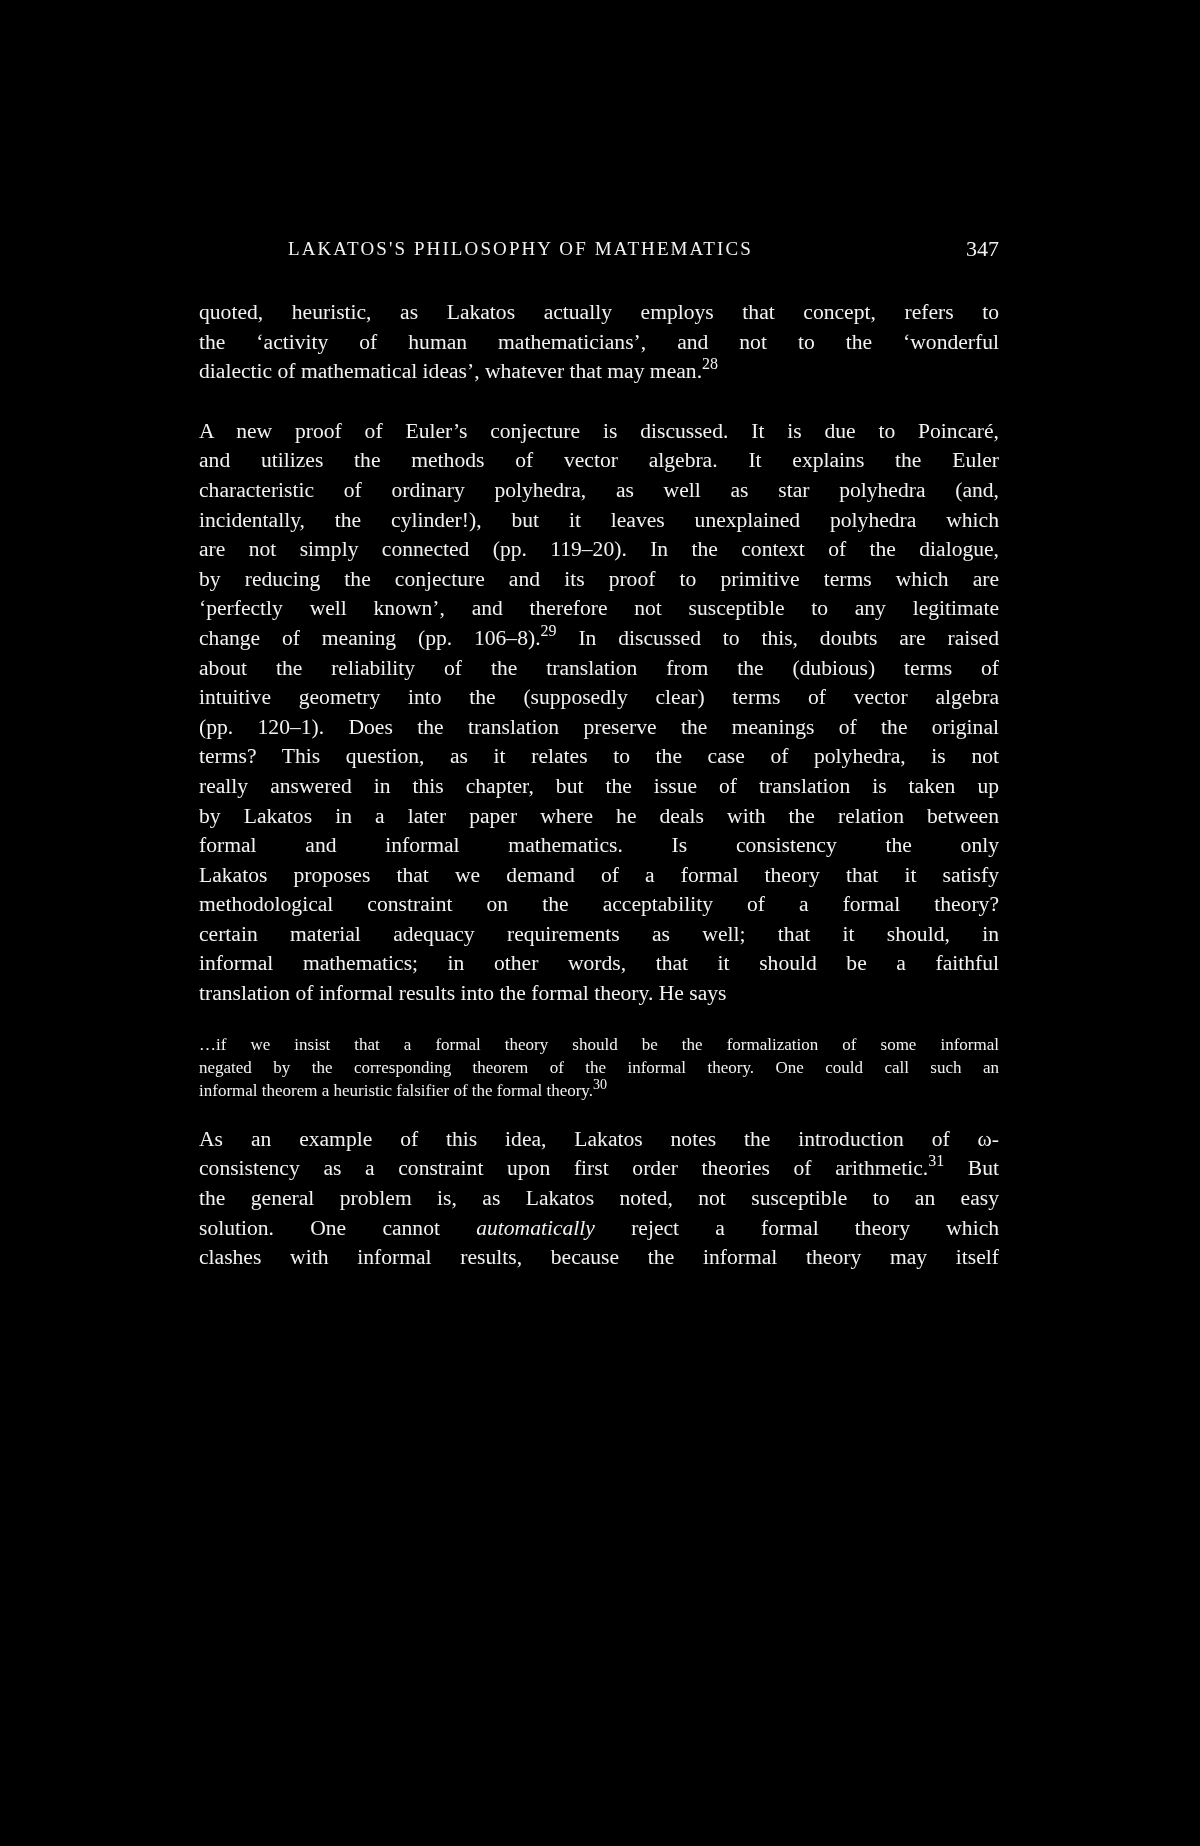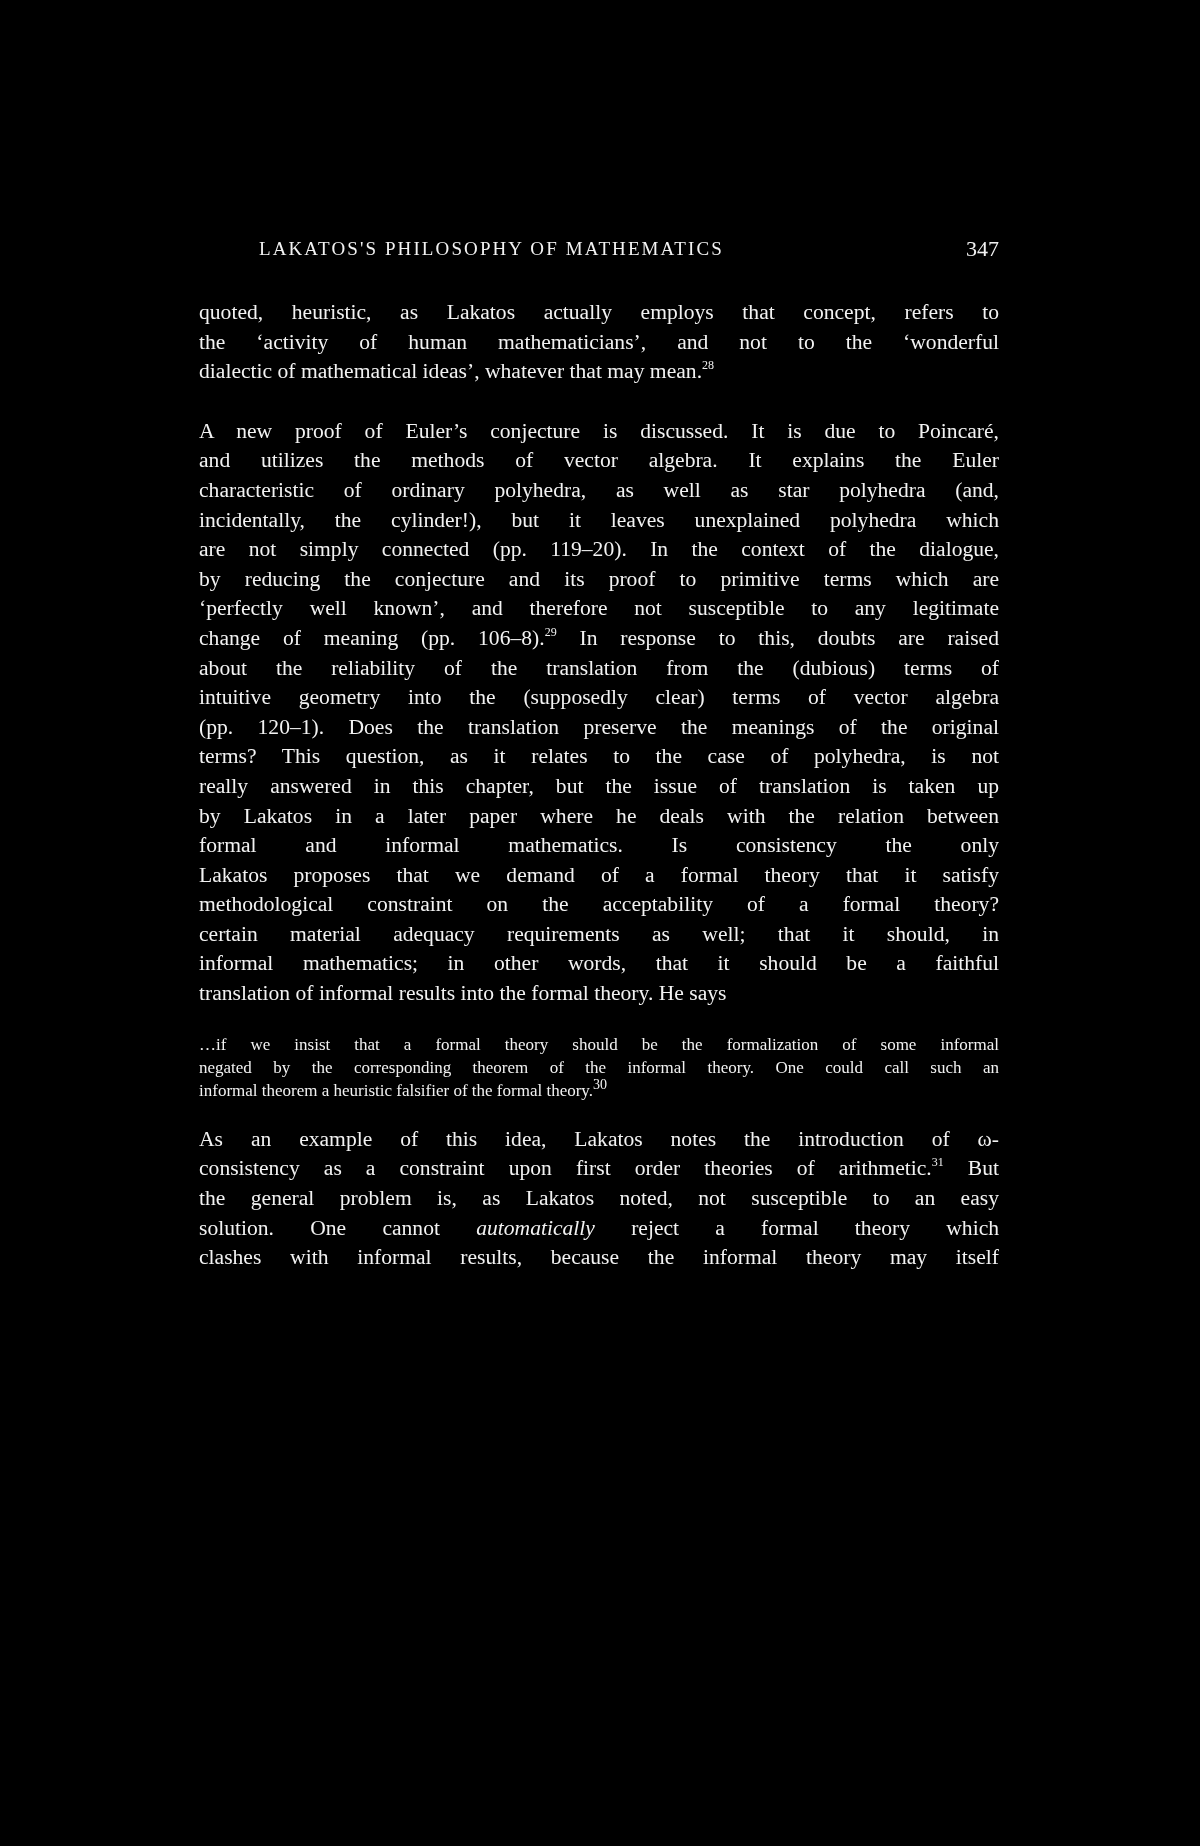--- a/index.html
+++ b/index.html
@@ -17,40 +17,40 @@
     top: 238px;
     width: 800px;
   }
   .running-head {
     position: relative;
     height: 30px;
     font-size: 19px;
     letter-spacing: 2.1px;
   }
   .running-head .title {
-    position: absolute; left: 60px; top: 0;
+    position: absolute; left: 89px; top: 0;
   }
   .running-head .folio {
     position: absolute; right: 0; top: -2px;
     font-size: 22px; letter-spacing: 0;
   }
   .body-text {
     font-size: 21.6px;
     line-height: 29.6px;
     text-align: justify;
     margin: 0;
   }
   .p1 { margin-top: 30px; }
   .p2 { margin-top: 30px; }
   .p3 { margin-top: 22px; }
   .p1, .p2, .p3 { text-align-last: left; }
   .line { display: block; text-align: justify; text-align-last: justify; }
   .line.last { text-align-last: left; }
   .sec-num { font-weight: bold; }
-  sup { font-size: 12px; line-height: 0; vertical-align: 9px; }
+  sup { font-size: 16px; line-height: 0; vertical-align: 9px; }
   .blockquote {
     font-size: 17px;
     line-height: 23.4px;
     margin: 24px 0 12px 0;
   }
   .blockquote sup { font-size: 14px; vertical-align: 7px; }
   em { font-style: italic; font-family: Liberation Serif, serif; }
 </style>
 </head>
 <body>
@@ -69,21 +69,21 @@
   </div>
 
   <div class="body-text p2">
     <span class="line">A new proof of Euler’s conjecture is discussed. It is due to Poincaré,</span>
     <span class="line">and utilizes the methods of vector algebra. It explains the Euler</span>
     <span class="line">characteristic of ordinary polyhedra, as well as star polyhedra (and,</span>
     <span class="line">incidentally, the cylinder!), but it leaves unexplained polyhedra which</span>
     <span class="line">are not simply connected (pp. 119–20). In the context of the dialogue,</span>
     <span class="line">by reducing the conjecture and its proof to primitive terms which are</span>
     <span class="line">‘perfectly well known’, and therefore not susceptible to any legitimate</span>
-    <span class="line"><span>change of meaning (pp. 106–8).</span><sup>29</sup><span> In response to this, doubts are raised</span></span>
+    <span class="line"><span>change of meaning (pp. 106–8).</span><sup>29</sup><span> In discussed to this, doubts are raised</span></span>
     <span class="line">about the reliability of the translation from the (dubious) terms of</span>
     <span class="line">intuitive geometry into the (supposedly clear) terms of vector algebra</span>
     <span class="line">(pp. 120–1). Does the translation preserve the meanings of the original</span>
     <span class="line">terms? This question, as it relates to the case of polyhedra, is not</span>
     <span class="line">really answered in this chapter, but the issue of translation is taken up</span>
     <span class="line">by Lakatos in a later paper where he deals with the relation between</span>
     <span class="line">formal and informal mathematics. Is consistency the only</span>
     <span class="line">Lakatos proposes that we demand of a formal theory that it satisfy</span>
     <span class="line">methodological constraint on the acceptability of a formal theory?</span>
     <span class="line">certain material adequacy requirements as well; that it should, in</span>

